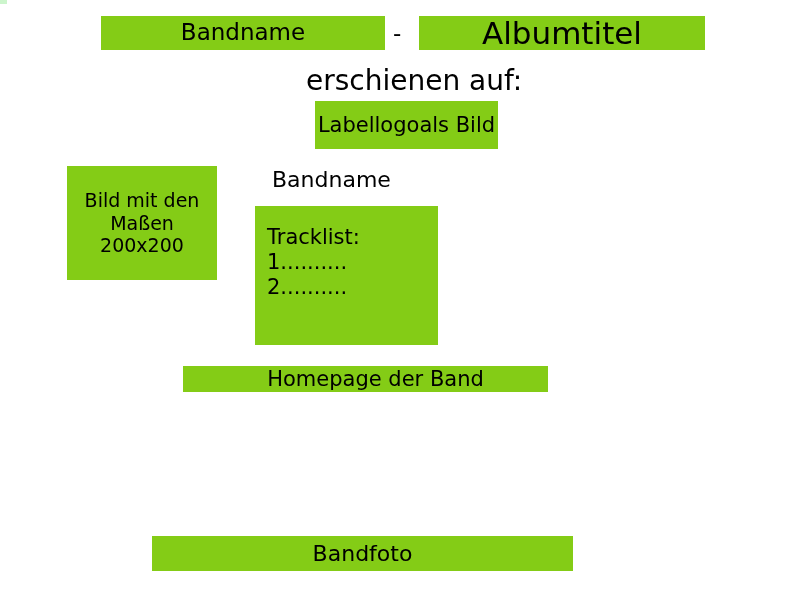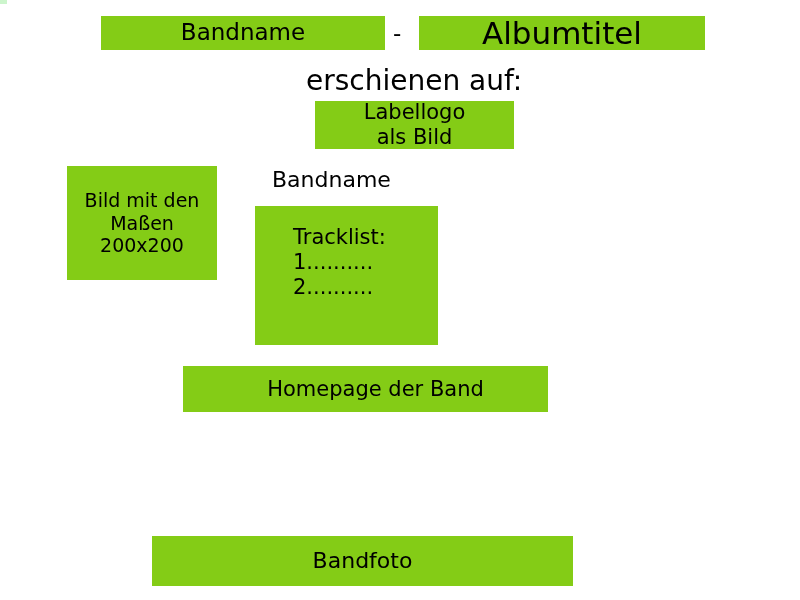--- a/index.html
+++ b/index.html
@@ -40,37 +40,37 @@
 
   
   #band-box   { left: 101px; top: 16px;  width: 284px; height: 34px; font-size: 23px; }
   #dash       { left: 393px; top: 21px;  width: 22px;  height: 26px; font-size: 23px; }
   #album-box  { left: 419px; top: 16px;  width: 286px; height: 34px; font-size: 31px; }
 
   
   #released   { left: 306px; top: 66px;  font-size: 28px; }
 
   
-  #label-box  { left: 315px; top: 101px; width: 199px; height: 48px; font-size: 21px;
-                flex-direction: column; }
+  #label-box  { left: 315px; top: 101px; width: 183px; height: 48px; font-size: 21px;
+                flex-direction: row; }
 
   
   #cover-box  { left: 67px;  top: 166px; width: 150px; height: 114px; font-size: 19px;
                 flex-direction: column; overflow: visible; }
   #tracklist-heading { left: 272px; top: 168px; font-size: 22px; }
   #tracklist-box { left: 255px; top: 206px; width: 183px; height: 139px; font-size: 21px;
                    flex-direction: column; align-items: flex-start;
-                   justify-content: flex-start; padding: 19px 0 0 38px; }
+                   justify-content: flex-start; padding: 19px 0 0 12px; }
 
   
-  #homepage-box { left: 183px; top: 366px; width: 365px; height: 46px; font-size: 21px; padding-left: 20px; }
+  #homepage-box { left: 183px; top: 366px; width: 365px; height: 26px; font-size: 21px; padding-left: 20px; }
   #dot          { left: 363px; top: 409px; width: 7px; height: 4px;
                   background: #ccf5cc; display: block; }
   #review-box   { left: 147px; top: 416px; width: 420px; height: 103px; font-size: 22px; }
-  #bandfoto-box { left: 152px; top: 536px; width: 421px; height: 50px; font-size: 22px; }
+  #bandfoto-box { left: 152px; top: 536px; width: 421px; height: 35px; font-size: 22px; }
 
   .line { display: block; }
 </style>
 </head>
 <body>
 
 <div id="wireframe">
 
   <div class="ph" id="band-box">Bandname</div>
 

